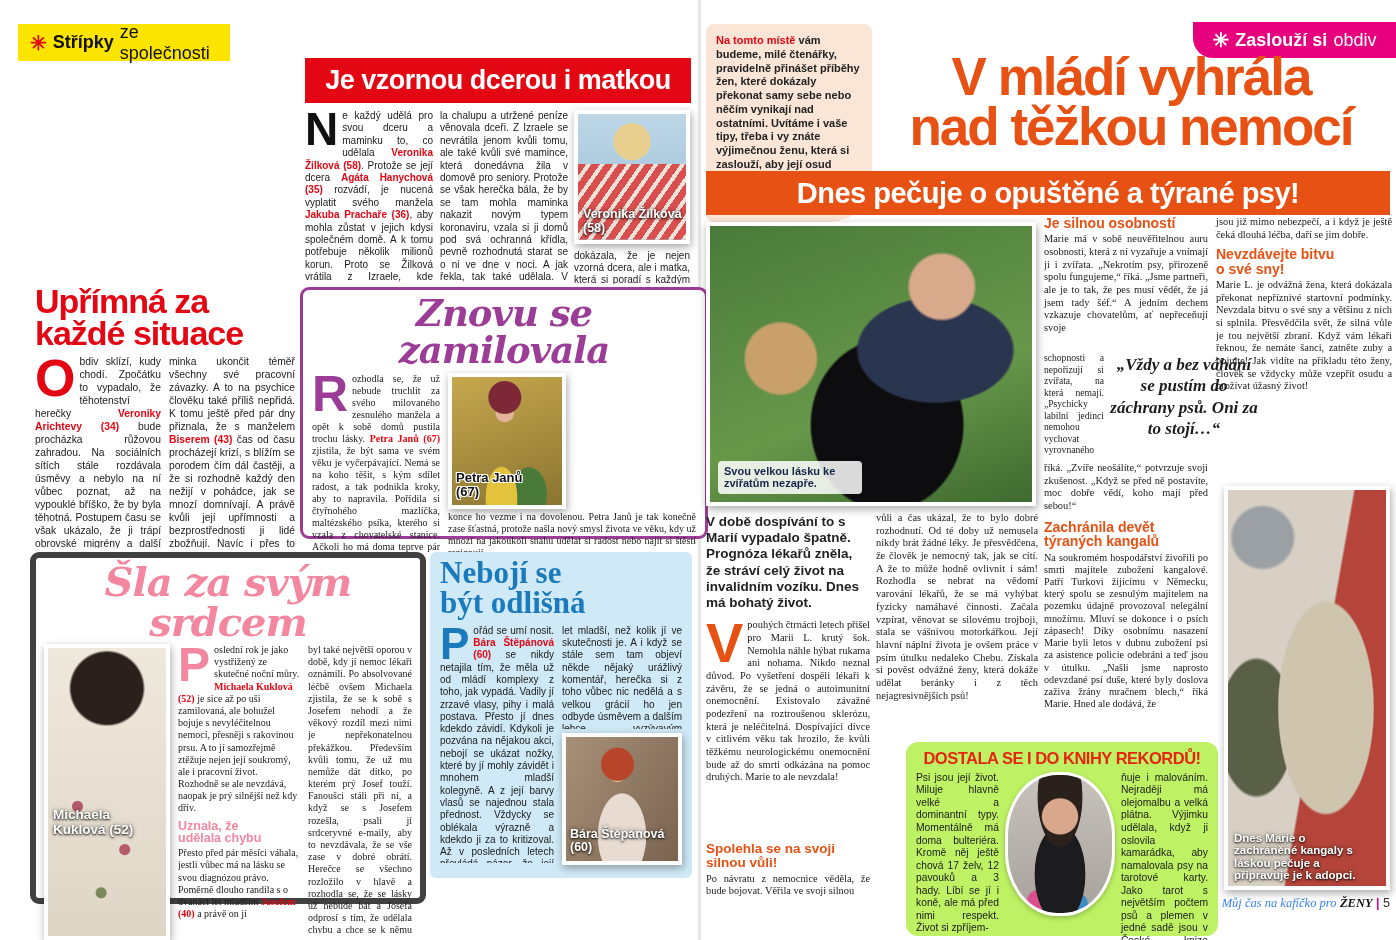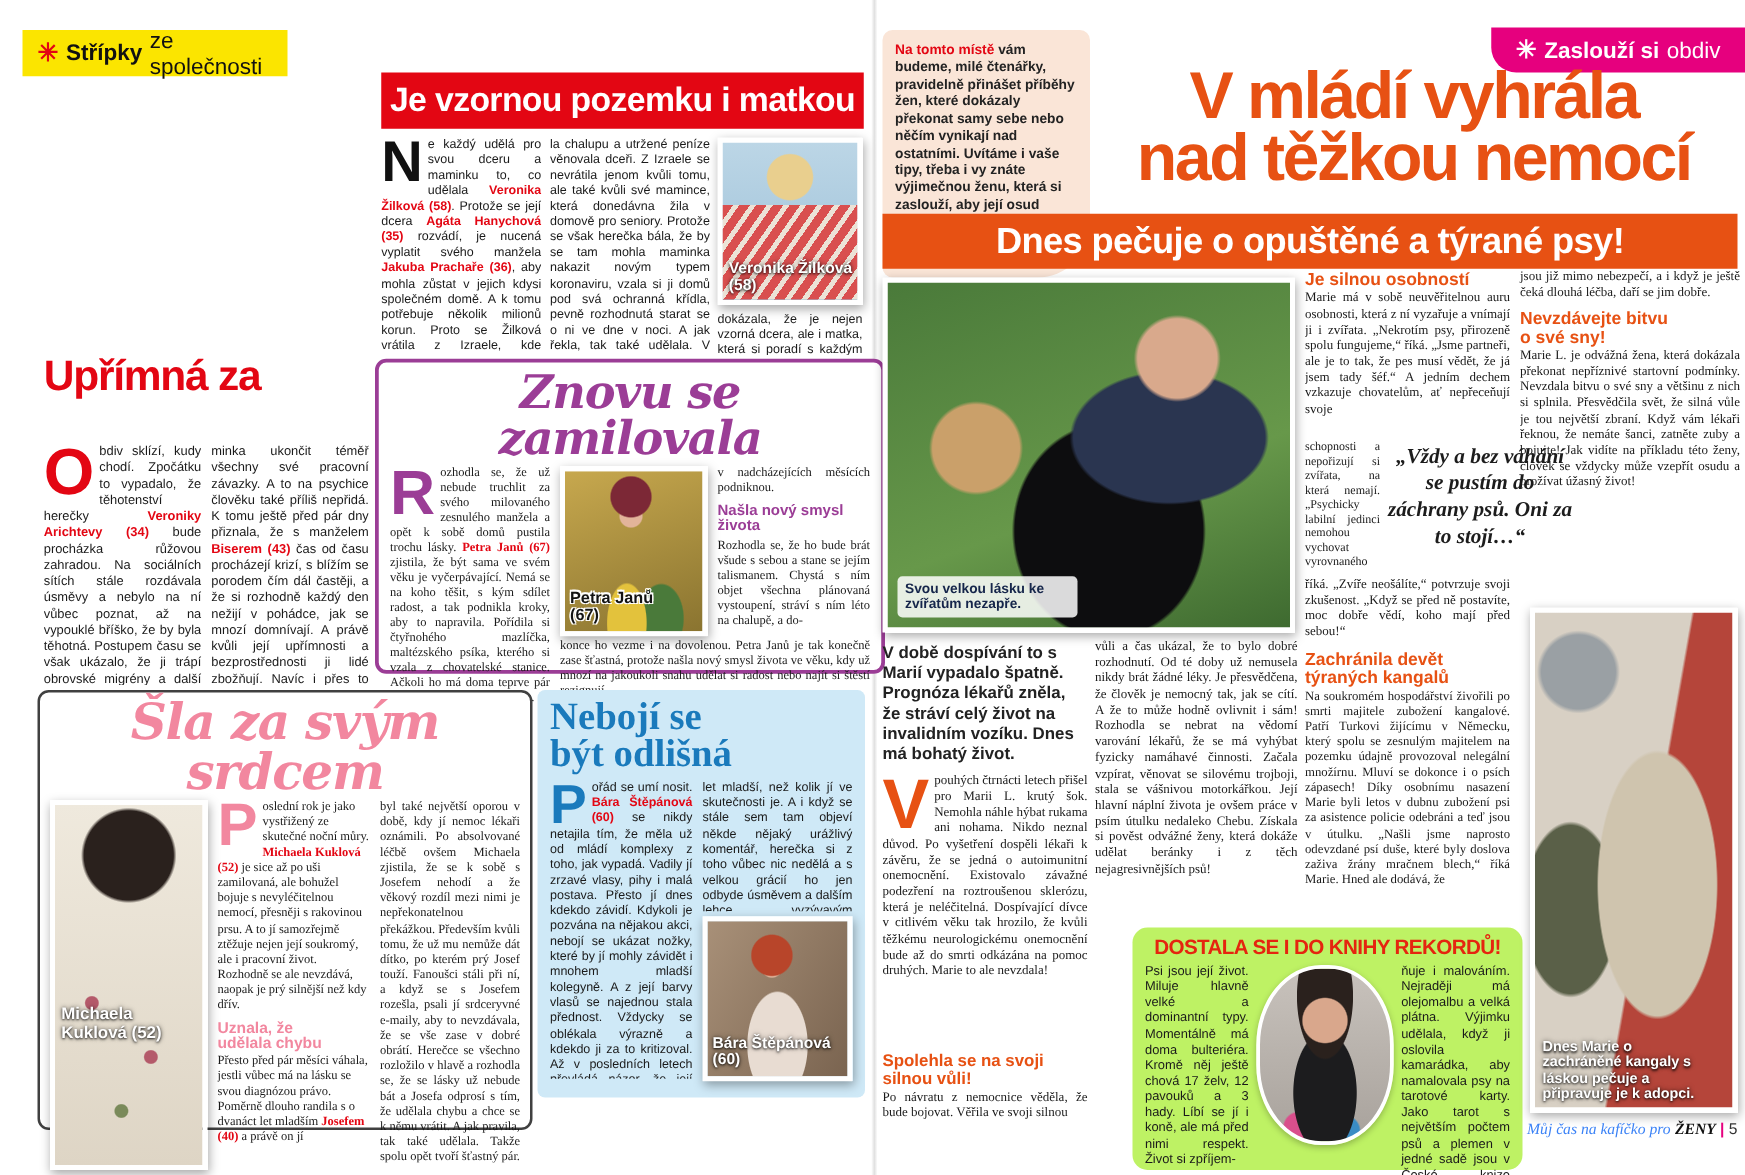--- a/index.html
+++ b/index.html
@@ -24,21 +24,21 @@
        text-shadow:-1px -1px 0 #fff,1px -1px 0 #fff,-1px 1px 0 #fff,1px 1px 0 #fff;}
   
   .h-big{font-weight:800;letter-spacing:-1px;line-height:.94;}
   .h-script{font-family:"DejaVu Serif",serif;font-style:italic;font-weight:bold;letter-spacing:-1px;line-height:1;}
   .sh{font-weight:800;line-height:1.02;}
   .dc{float:left;font-weight:800;line-height:.78;margin:2px 4px 0 0;font-family:"Liberation Sans",sans-serif;}
   .nm{color:#e30613;font-weight:bold;}
   p{margin:0 0 5px 0;}
   .box{border-radius:9px;background:#fff;}
   .b-purple{border:3px solid #9b3d96;}
-  .b-pink{border:2px solid #404040;}
+  .b-pink{border:6px solid #404040;}
   .quote{font-family:"Liberation Serif",serif;font-style:italic;font-weight:bold;
          text-align:center;color:#1c1c1c;background:#fff;}
   .foot{font-family:"Liberation Serif",serif;font-style:italic;color:#3b82f6;}
   
   .ph-couple{background:
      radial-gradient(circle at 72% 22%,#caa489 0 7%,transparent 8%),
      radial-gradient(ellipse at 76% 70%,#232a3a 0 30%,transparent 31%),
      radial-gradient(circle at 33% 30%,#d9a384 0 8%,transparent 9%),
      radial-gradient(ellipse at 30% 78%,#a3d9de 0 26%,transparent 27%),
      linear-gradient(110deg,#4a2e1e,#7a4a30 45%,#331f12);}
@@ -92,51 +92,47 @@
 
   <div class="abs badge badge-yellow" style="left:18px;top:24px;width:212px;">
     <span class="ast" style="color:#e30613;">✳</span>
     <span style="font-weight:800;">Střípky</span>
     <span>ze společnosti</span>
   </div>
 
 
   <div class="abs h-big" style="left:35px;top:286px;width:290px;font-size:34px;color:#e30613;">
     <div>Upřímná za</div>
+      <div>každé situace</div>
   </div>
   <div class="abs jt clip" style="left:35px;top:356px;width:126px;height:192px;font-size:10.3px;line-height:1.26;">
     <span class="dc" style="font-size:52px;color:#e30613;">O</span><span>bdiv sklízí, kudy chodí. Zpočátku to vypadalo, že těhotenství herečky <b class="nm">Veroniky Arichtevy (34)</b> bude procházka růžovou zahradou. Na sociálních sítích stále rozdávala úsměvy a nebylo na ní vůbec poznat, až na vypouklé bříško, že by byla těhotná. Postupem času se však ukázalo, že ji trápí obrovské migrény a další potíže, které se těhotným ženám zřídkakdy vyhnou. Navíc byla nucena ze strachu o zdraví mi-</span>
   </div>
   <div class="abs jt clip" style="left:169px;top:356px;width:126px;height:192px;font-size:10.3px;line-height:1.26;">minka ukončit téměř všechny své pracovní závazky. A to na psychice člověku také příliš nepřidá. K tomu ještě před pár dny přiznala, že s manželem <b class="nm">Biserem (43)</b> čas od času procházejí krizí, s blížím se porodem čím dál častěji, a že si rozhodně každý den nežijí v pohádce, jak se mnozí domnívají. A právě kvůli její upřímnosti a bezprostřednosti ji lidé zbožňují. Navíc i přes to všechno i nadále hýří optimismem a svým fanouškům dál rozdává dobrou náladu.</div>
 
-  <div class="abs" style="left:305px;top:58px;width:386px;height:45px;background:#e30613;color:#fff;display:flex;align-items:center;justify-content:center;font-weight:800;font-size:27px;letter-spacing:-0.5px;">Je vzornou pozemku i matkou</div>
+  <div class="abs" style="left:305px;top:58px;width:386px;height:45px;background:#e30613;color:#fff;display:flex;align-items:center;justify-content:center;font-weight:800;font-size:27px;letter-spacing:-0.5px;">Je vzornou dcerou i matkou</div>
   <div class="abs jt clip" style="left:305px;top:110px;width:128px;height:172px;font-size:10px;line-height:1.24;">
     <span class="dc" style="font-size:46px;color:#111;">N</span><span>e každý udělá pro svou dceru a maminku to, co udělala <b class="nm">Veronika Žilková (58)</b>. Protože se její dcera <b class="nm">Agáta Hanychová (35)</b> rozvádí, je nucená vyplatit svého manžela <b class="nm">Jakuba Prachaře (36)</b>, aby mohla zůstat v jejich kdysi společném domě. A k tomu potřebuje několik milionů korun. Proto se Žilková vrátila z Izraele, kde dlouhodobě žije, aby proda-</span>
   </div>
   <div class="abs jt clip" style="left:440px;top:110px;width:128px;height:172px;font-size:10px;line-height:1.24;">la chalupu a utržené peníze věnovala dceři. Z Izraele se nevrátila jenom kvůli tomu, ale také kvůli své mamince, která donedávna žila v domově pro seniory. Protože se však herečka bála, že by se tam mohla maminka nakazit novým typem koronaviru, vzala si ji domů pod svá ochranná křídla, pevně rozhodnutá starat se o ni ve dne v noci. A jak řekla, tak také udělala. V posledních měsících proto</div>
   <div class="abs photo ph-zilkova" style="left:574px;top:110px;width:116px;height:134px;">
     <div class="cap" style="left:5px;bottom:5px;width:100px;font-size:12.5px;">Veronika Žilková (58)</div>
   </div>
   <div class="abs jt clip" style="left:574px;top:250px;width:116px;height:34px;font-size:10px;line-height:1.22;">dokázala, že je nejen vzorná dcera, ale i matka, která si poradí s každým problémem.</div>
 
   <div class="abs box b-purple" style="left:300px;top:287px;width:408px;height:252px;padding:5px 9px;">
     <div class="h-script" style="font-size:37px;color:#9b3d96;text-align:center;">Znovu se zamilovala</div>
     <div style="display:flex;gap:8px;margin-top:4px;">
       <div class="jt clip serif" style="width:128px;height:188px;font-size:10px;line-height:1.2;">
         <span class="dc" style="font-size:50px;color:#9b3d96;">R</span><span>ozhodla se, že už nebude truchlit za svého milovaného zesnulého manžela a opět k sobě domů pustila trochu lásky. <b class="nm">Petra Janů (67)</b> zjistila, že být sama ve svém věku je vyčerpávající. Nemá se na koho těšit, s kým sdílet radost, a tak podnikla kroky, aby to napravila. Pořídila si čtyřnohého mazlíčka, maltézského psíka, kterého si vzala z chovatelské stanice. Ačkoli ho má doma teprve pár týdnů, už se nemůže dočkat, co všechno spolu</span>
       </div>
       <div style="flex:1;display:flex;flex-direction:column;">
         <div style="display:flex;gap:8px;">
           <div class="photo ph-janu" style="position:relative;width:110px;height:128px;flex:none;">
             <div class="cap-dark" style="left:4px;bottom:6px;width:80px;font-size:13px;">Petra Janů (67)</div>
-          </div>
-          <div class="serif" style="flex:1;font-size:10px;line-height:1.2;">
-            <p class="jt">v nadcházejících měsících podniknou.</p>
-            <p class="sh" style="font-family:'Liberation Sans',sans-serif;color:#9b3d96;font-size:12px;">Našla nový smysl života</p>
-            <p class="jt" style="margin:0;">Rozhodla se, že ho bude brát všude s sebou a stane se jejím talismanem. Chystá s ním objet všechna plánovaná vystoupení, stráví s ním léto na chalupě, a do-</p>
           </div>
         </div>
         <div class="jt serif clip" style="font-size:10px;line-height:1.2;margin-top:2px;height:48px;">konce ho vezme i na dovolenou. Petra Janů je tak konečně zase šťastná, protože našla nový smysl života ve věku, kdy už mnozí na jakoukoli snahu udělat si radost nebo najít si štěstí rezignují.</div>
       </div>
     </div>
   </div>
 
   <div class="abs box b-pink" style="left:30px;top:552px;width:396px;height:352px;padding:4px 8px;">
     <div class="h-script" style="font-size:40px;color:#f2879f;text-align:center;">Šla za svým srdcem</div>
     <div style="display:flex;gap:8px;margin-top:2px;">

